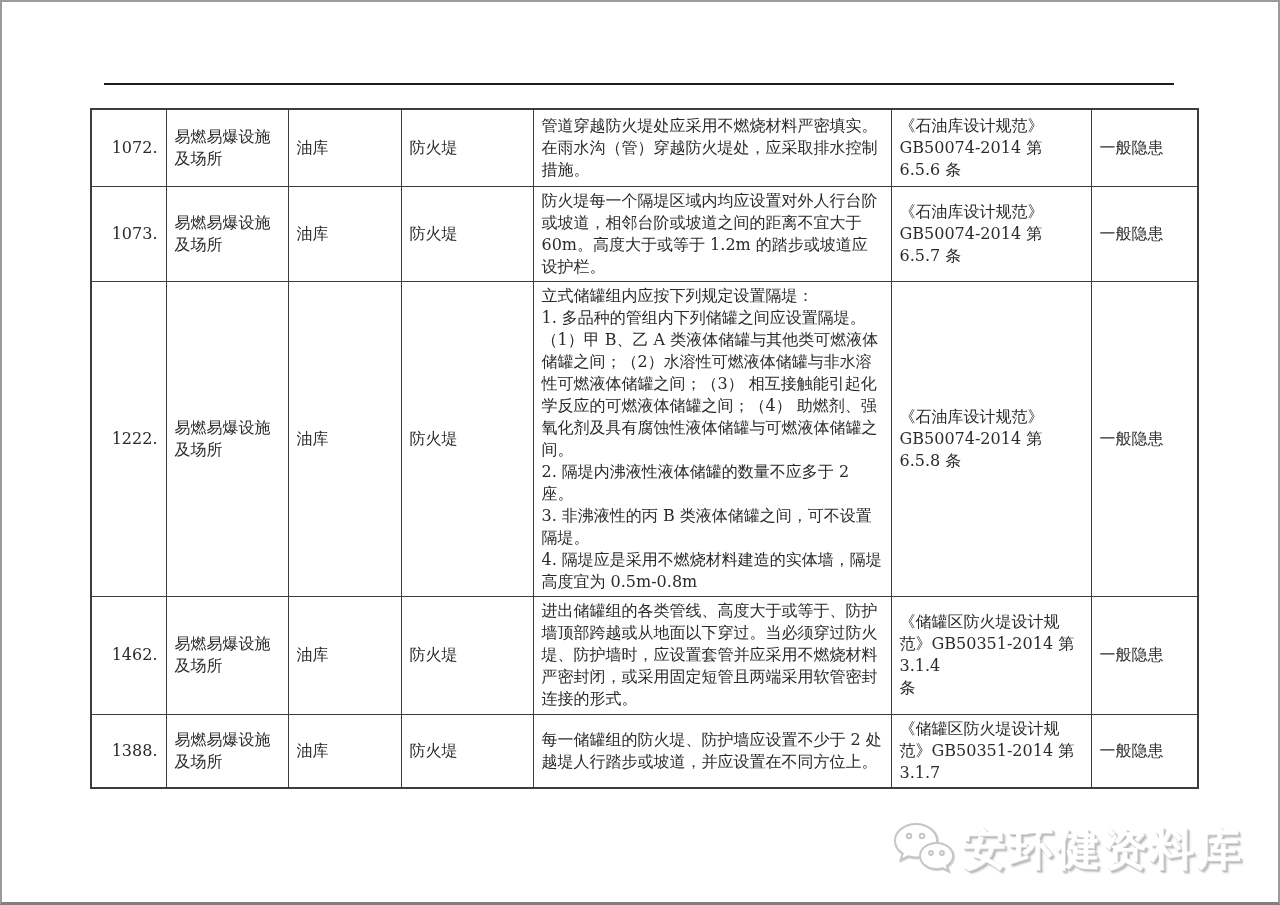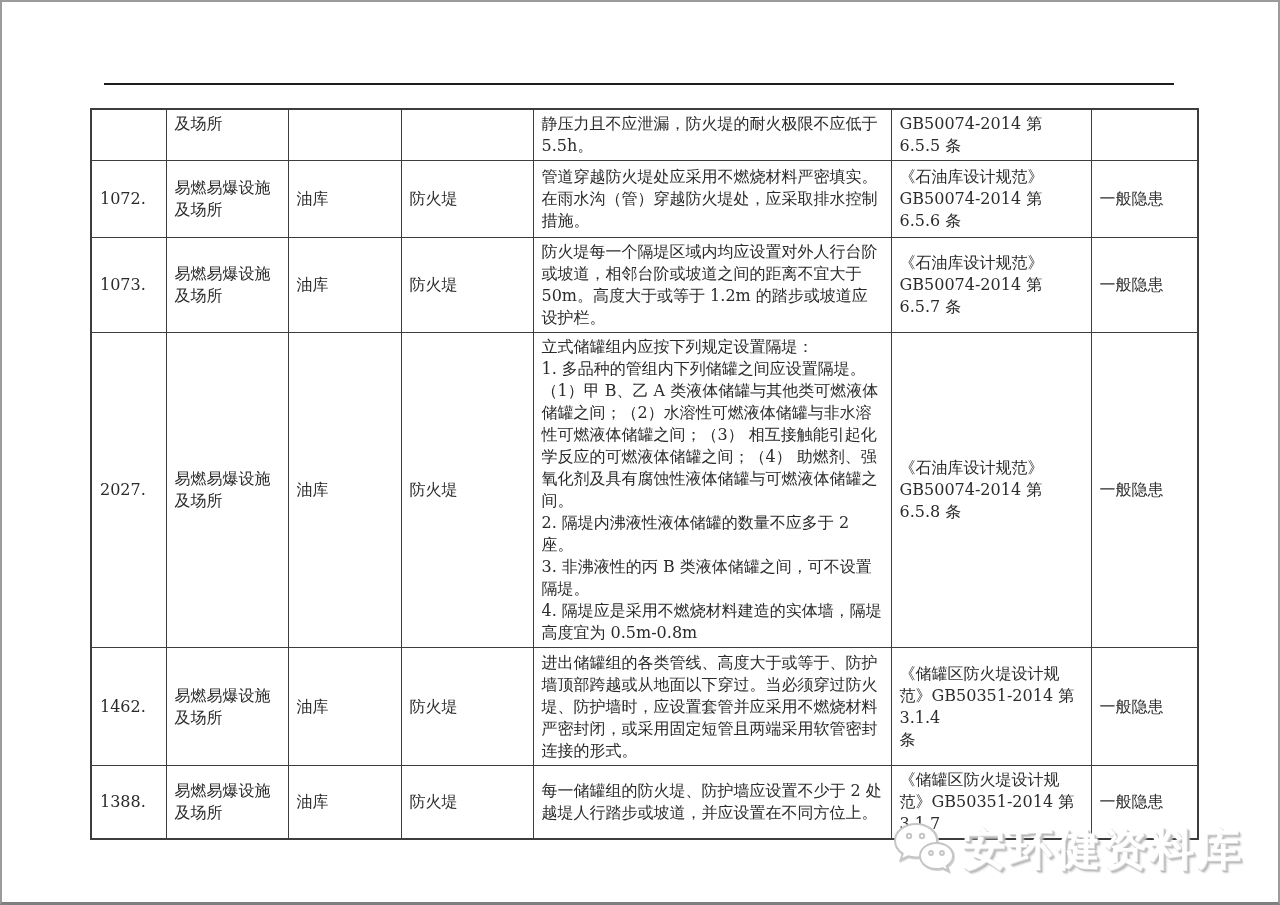--- a/index.html
+++ b/index.html
@@ -29,21 +29,21 @@
     border:1px solid #3d3d3d;
     padding:3px 8px;
     line-height:22px;
     vertical-align:middle;
     box-sizing:border-box;
     overflow:hidden;
     word-break:break-word;
   }
   td.c-desc, td.c-ref { white-space:pre-line; text-align:left; }
   td.c-sev { text-align:left; padding-left:11px;border-radius:21px; }
-  td.c-id  { text-align:left; }
+  td.c-id  { text-align:right; }
   tr.partial td { vertical-align:top; }
   .watermark {
     position:absolute; right:34px; top:818px;
     display:flex; align-items:center; gap:8px;
   }
   .wm-icon { filter: drop-shadow(1px 1px 0 #d2d2d2); }
   .wm-text {
     font-family:Liberation Mono, monospace;
     font-weight:bold;
     font-size:44px;
@@ -64,51 +64,42 @@
     <colgroup>
       <col style="width:75px">
         <col style="width:122px">
         <col style="width:113px">
       <col style="width:132px">
         <col style="width:358px">
         <col style="width:200px">
       <col style="width:107px">
     </colgroup>
     <tbody>
-      <tr class="partial" style="height:47px">
-        <td class="c-id"></td>
-        <td class="c-cat">及场所</td>
-        <td class="c-loc"></td>
-        <td class="c-item"></td>
-        <td class="c-desc">静压力且不应泄漏，防火堤的耐火极限不应低于 5.5h。</td>
-        <td class="c-ref">GB50074-2014 第 6.5.5 条</td>
-        <td class="c-sev"></td>
-      </tr>
       <tr style="height:77px">
         <td class="c-id">1072.</td>
         <td class="c-cat">易燃易爆设施及场所</td>
         <td class="c-loc">油库</td>
         <td class="c-item">防火堤</td>
         <td class="c-desc">管道穿越防火堤处应采用不燃烧材料严密填实。在雨水沟（管）穿越防火堤处，应采取排水控制措施。</td>
         <td class="c-ref">《石油库设计规范》
 GB50074-2014 第 6.5.6 条</td>
         <td class="c-sev">一般隐患</td>
       </tr>
       <tr style="height:90px">
         <td class="c-id">1073.</td>
         <td class="c-cat">易燃易爆设施及场所</td>
         <td class="c-loc">油库</td>
         <td class="c-item">防火堤</td>
-        <td class="c-desc">防火堤每一个隔堤区域内均应设置对外人行台阶或坡道，相邻台阶或坡道之间的距离不宜大于 50m。高度大于或等于 1.2m 的踏步或坡道应设护栏。</td>
+        <td class="c-desc">防火堤每一个隔堤区域内均应设置对外人行台阶或坡道，相邻台阶或坡道之间的距离不宜大于 60m。高度大于或等于 1.2m 的踏步或坡道应设护栏。</td>
         <td class="c-ref">《石油库设计规范》
 GB50074-2014 第 6.5.7 条</td>
         <td class="c-sev">一般隐患</td>
       </tr>
       <tr style="height:290px">
-        <td class="c-id">2027.</td>
+        <td class="c-id">1222.</td>
         <td class="c-cat">易燃易爆设施及场所</td>
         <td class="c-loc">油库</td>
         <td class="c-item">防火堤</td>
         <td class="c-desc">立式储罐组内应按下列规定设置隔堤：
 1.  多品种的管组内下列储罐之间应设置隔堤。
 （1）甲 B、乙 A 类液体储罐与其他类可燃液体储罐之间；（2）水溶性可燃液体储罐与非水溶性可燃液体储罐之间；（3） 相互接触能引起化学反应的可燃液体储罐之间；（4） 助燃剂、强氧化剂及具有腐蚀性液体储罐与可燃液体储罐之间。
 2.  隔堤内沸液性液体储罐的数量不应多于 2 座。
 3.  非沸液性的丙 B 类液体储罐之间，可不设置隔堤。
 4.  隔堤应是采用不燃烧材料建造的实体墙，隔堤高度宜为 0.5m-0.8m</td>
         <td class="c-ref">《石油库设计规范》

